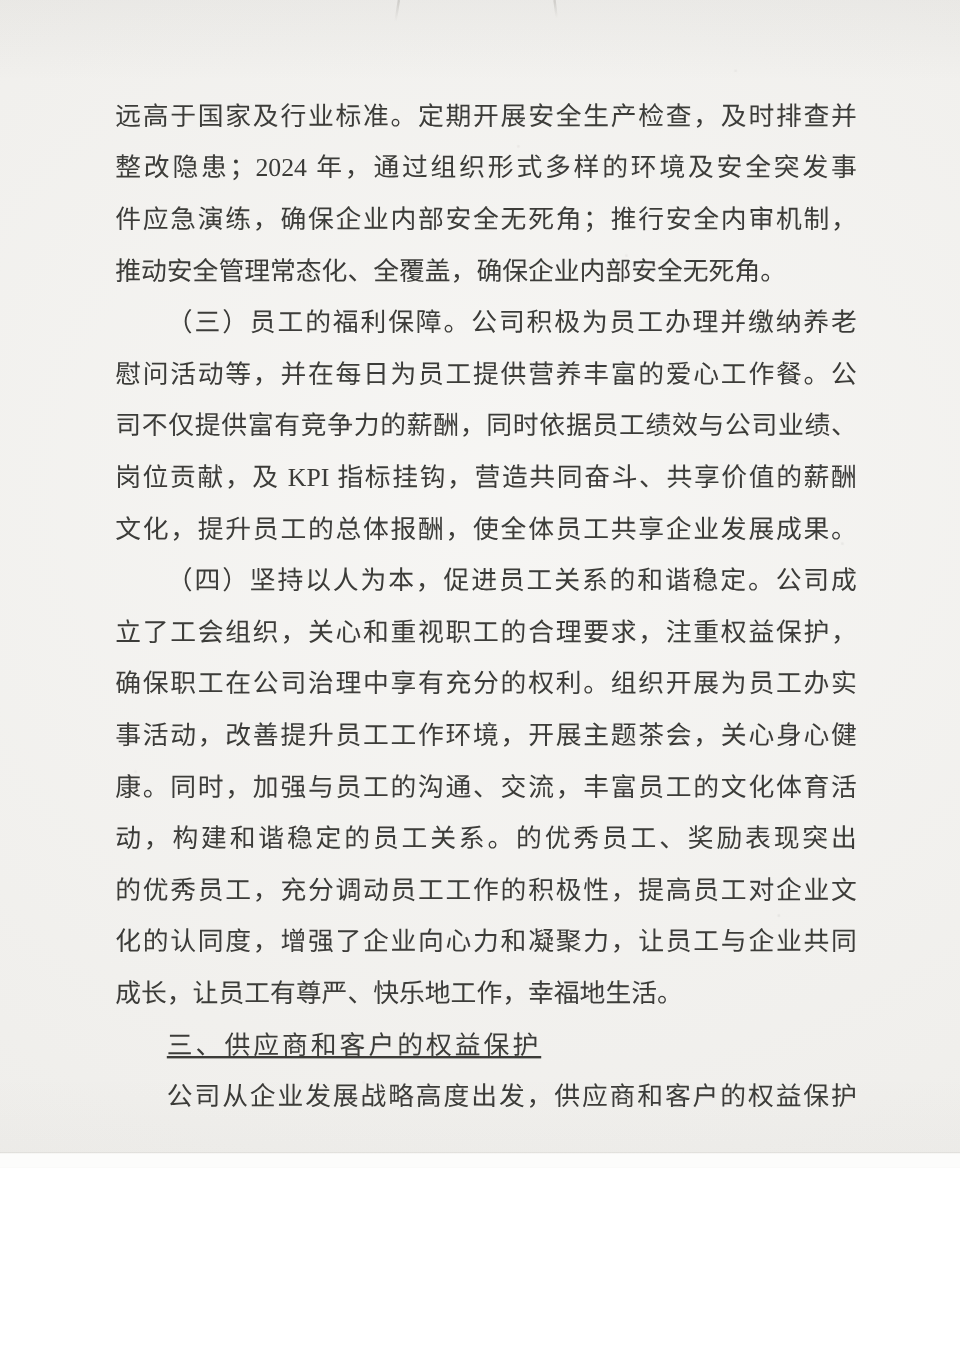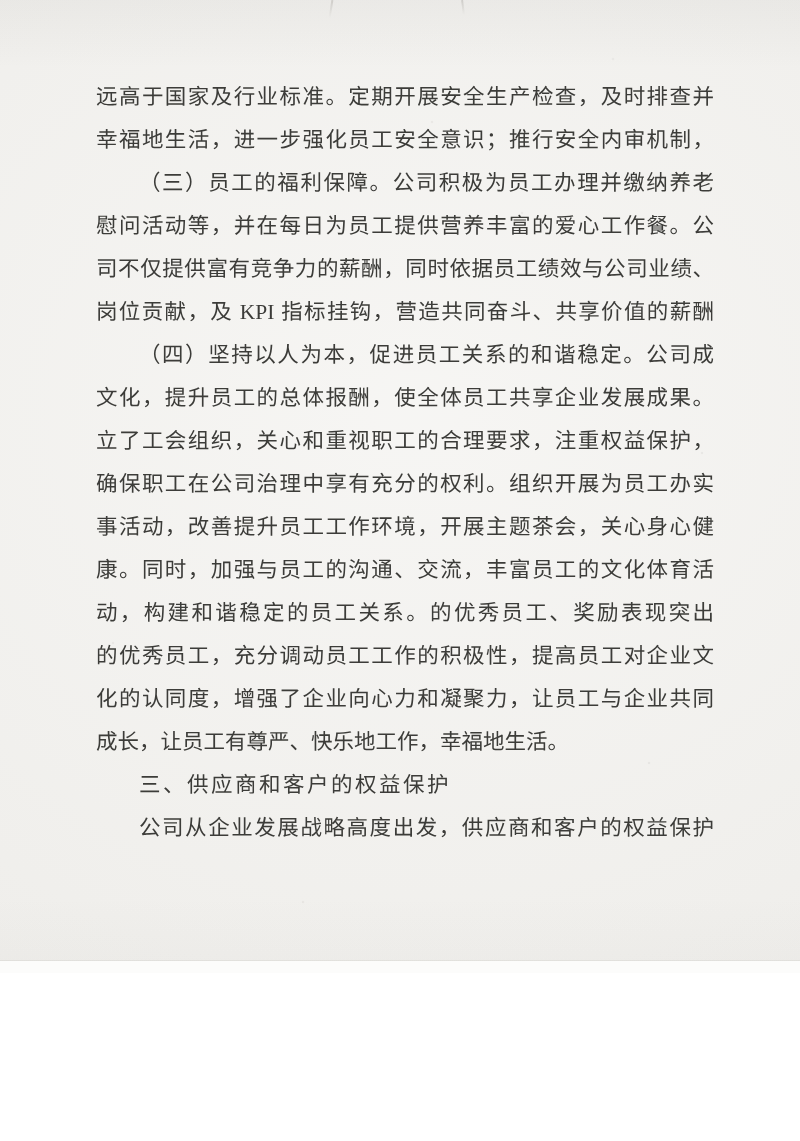--- a/index.html
+++ b/index.html
@@ -51,20 +51,21 @@
     text-align: justify;
     text-align-last: justify;
   }
 
   .line.indent {
     padding-left: 43px;
   }
 
   .line.heading {
     letter-spacing: 2.5px;
+    text-decoration: underline;
   }
 
   .crease {
     position: absolute;
     width: 2px;
     background: linear-gradient(180deg, rgba(104,100,92,0.22), rgba(104,100,92,0));
     pointer-events: none;
   }
   .crease-1 { left: 330px; top: 0; height: 18px; transform: rotate(9deg); }
   .crease-2 { left: 462px; top: 0; height: 15px; transform: rotate(-7deg); }
@@ -109,27 +110,29 @@
 </style>
 </head>
 <body>
 
 <div class="page">
   <div class="crease crease-1"></div>
   <div class="crease crease-2"></div>
   <div class="speckles"></div>
   <div class="text-block">
       <div class="line justify">远高于国家及行业标准。定期开展安全生产检查，及时排查并</div>
-      <div class="line justify">幸福地生活，进一步强化员工安全意识；推行安全内审机制，</div>
+      <div class="line justify">整改隐患；2024 年，通过组织形式多样的环境及安全突发事</div>
+      <div class="line justify">件应急演练，确保企业内部安全无死角；推行安全内审机制，</div>
+      <div class="line">推动安全管理常态化、全覆盖，确保企业内部安全无死角。</div>
       <div class="line indent justify">（三）员工的福利保障。公司积极为员工办理并缴纳养老</div>
       <div class="line justify">慰问活动等，并在每日为员工提供营养丰富的爱心工作餐。公</div>
       <div class="line justify">司不仅提供富有竞争力的薪酬，同时依据员工绩效与公司业绩、</div>
       <div class="line justify">岗位贡献，及 KPI 指标挂钩，营造共同奋斗、共享价值的薪酬</div>
+      <div class="line justify">文化，提升员工的总体报酬，使全体员工共享企业发展成果。</div>
       <div class="line indent justify">（四）坚持以人为本，促进员工关系的和谐稳定。公司成</div>
-      <div class="line justify">文化，提升员工的总体报酬，使全体员工共享企业发展成果。</div>
       <div class="line justify">立了工会组织，关心和重视职工的合理要求，注重权益保护，</div>
       <div class="line justify">确保职工在公司治理中享有充分的权利。组织开展为员工办实</div>
       <div class="line justify">事活动，改善提升员工工作环境，开展主题茶会，关心身心健</div>
       <div class="line justify">康。同时，加强与员工的沟通、交流，丰富员工的文化体育活</div>
       <div class="line justify">动，构建和谐稳定的员工关系。的优秀员工、奖励表现突出</div>
       <div class="line justify">的优秀员工，充分调动员工工作的积极性，提高员工对企业文</div>
       <div class="line justify">化的认同度，增强了企业向心力和凝聚力，让员工与企业共同</div>
       <div class="line">成长，让员工有尊严、快乐地工作，幸福地生活。</div>
       <div class="line indent heading">三、供应商和客户的权益保护</div>
       <div class="line indent justify">公司从企业发展战略高度出发，供应商和客户的权益保护</div>

